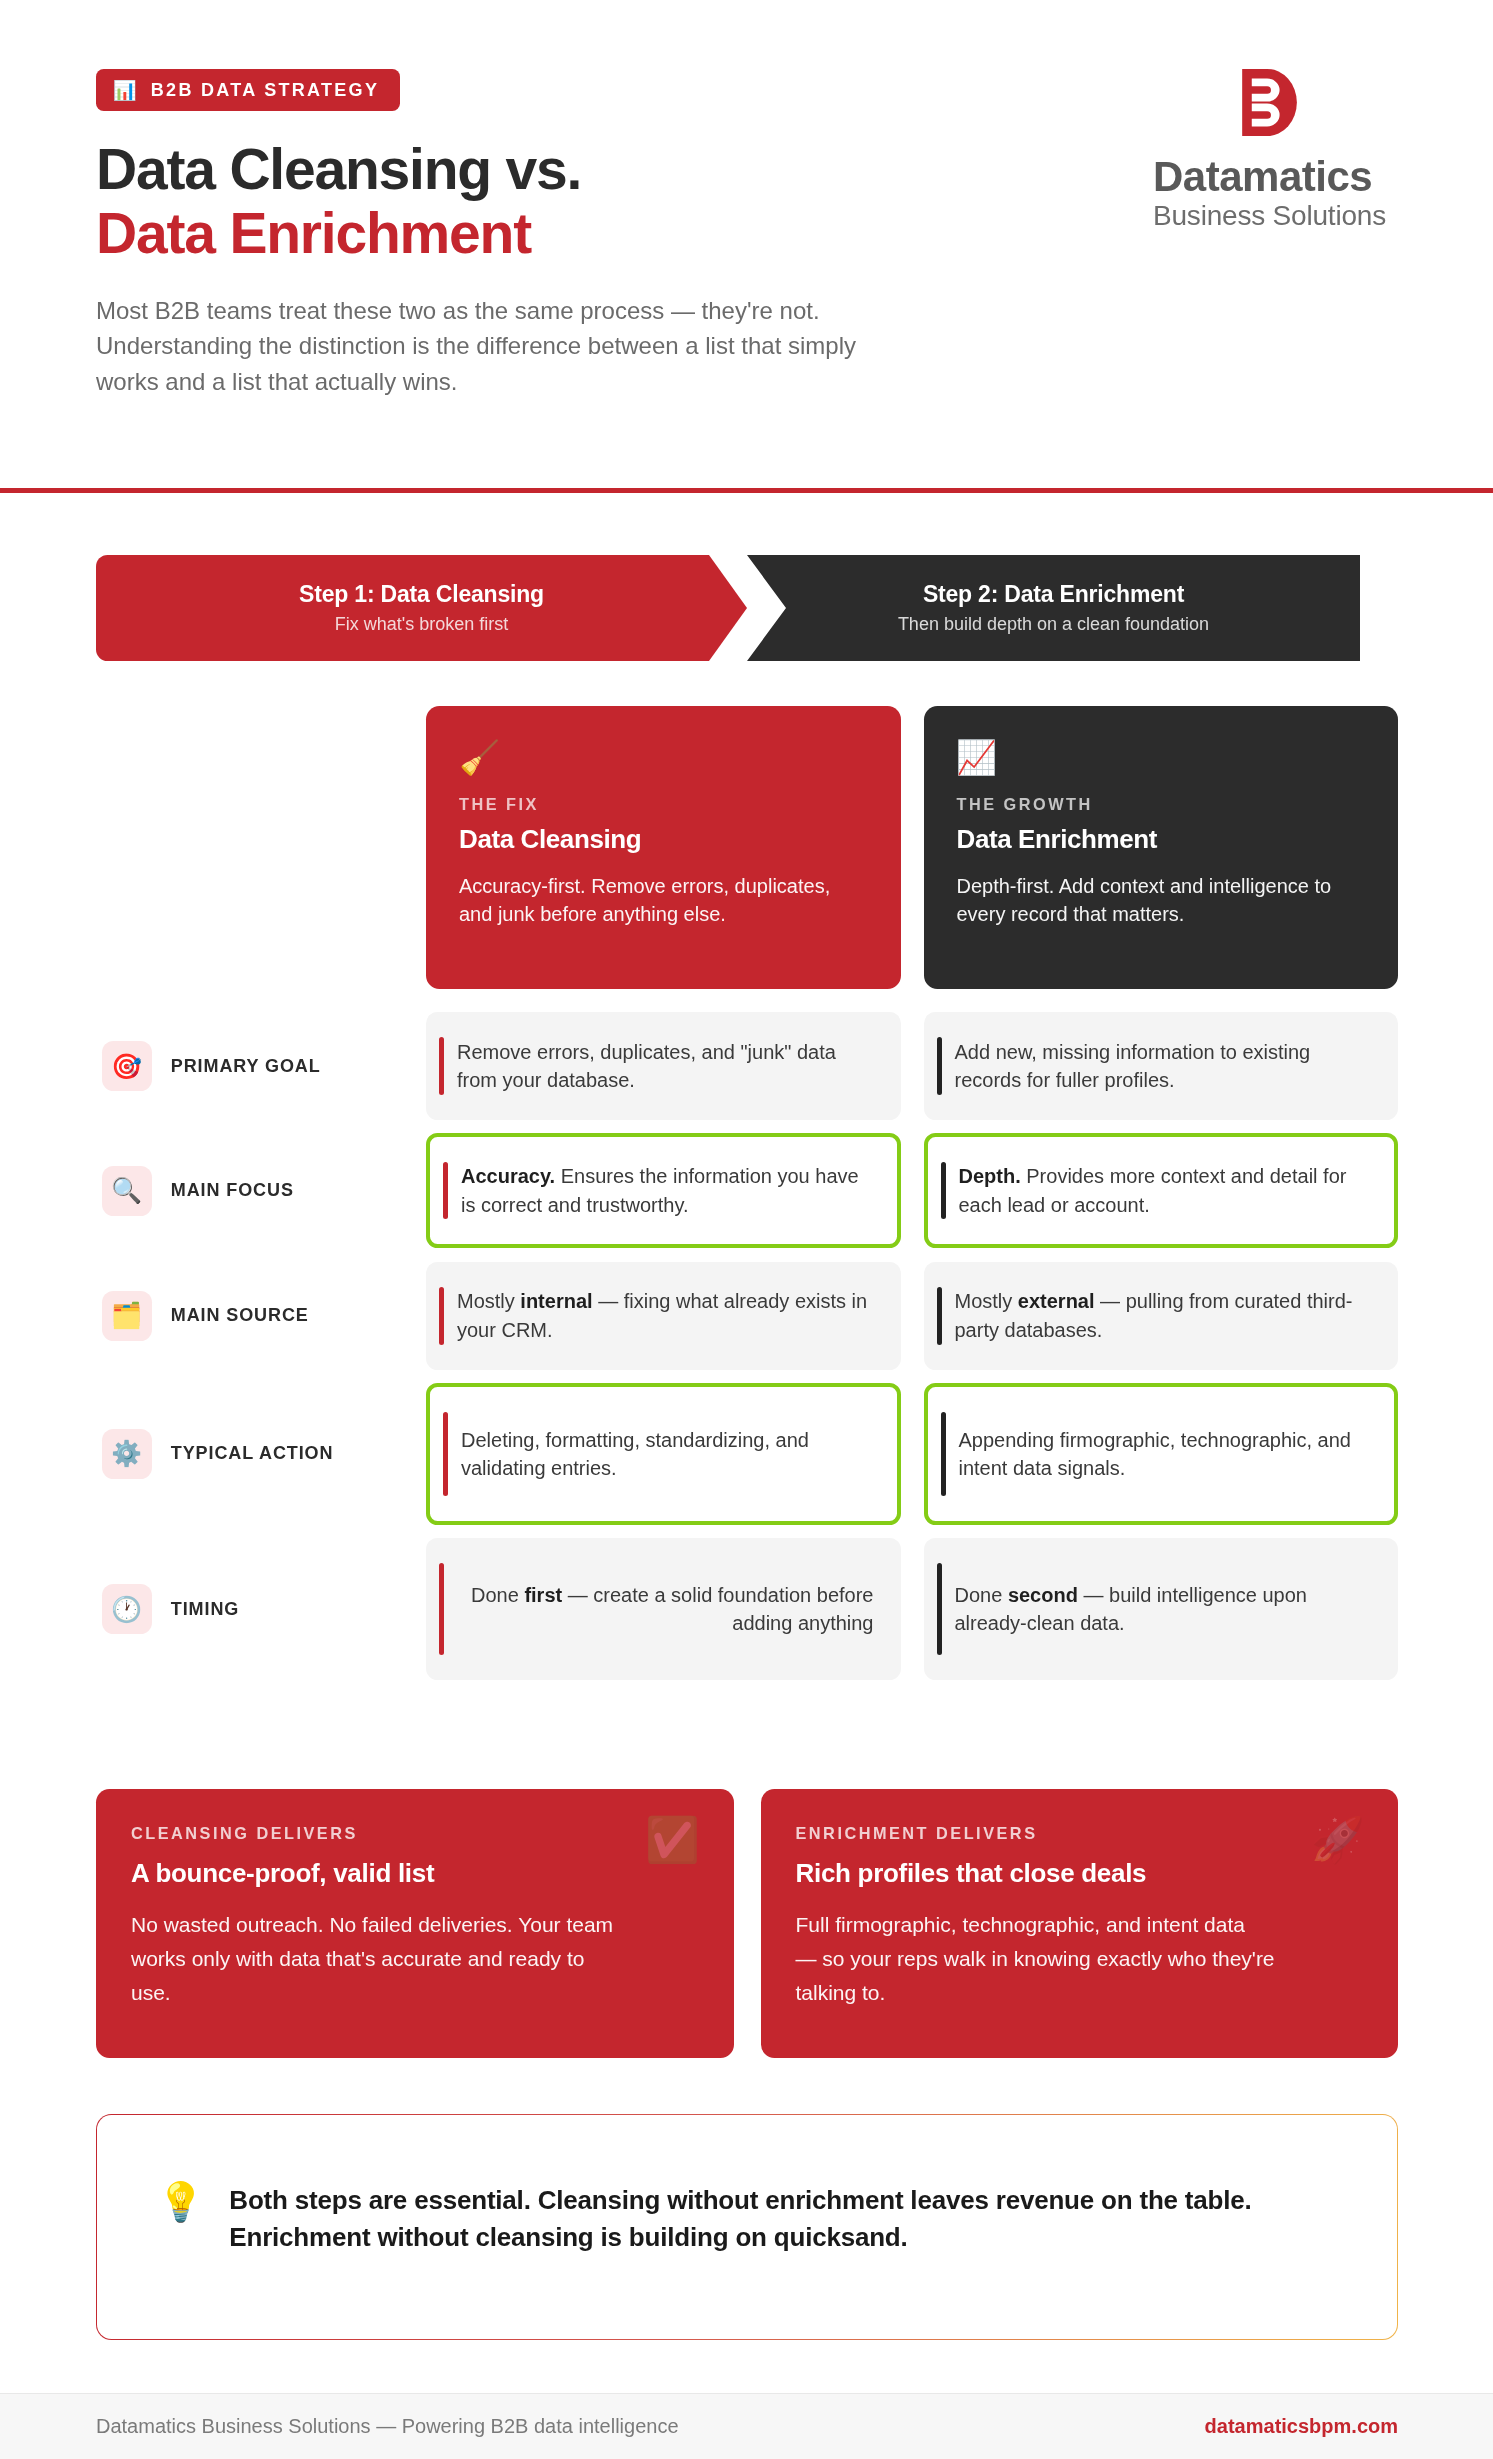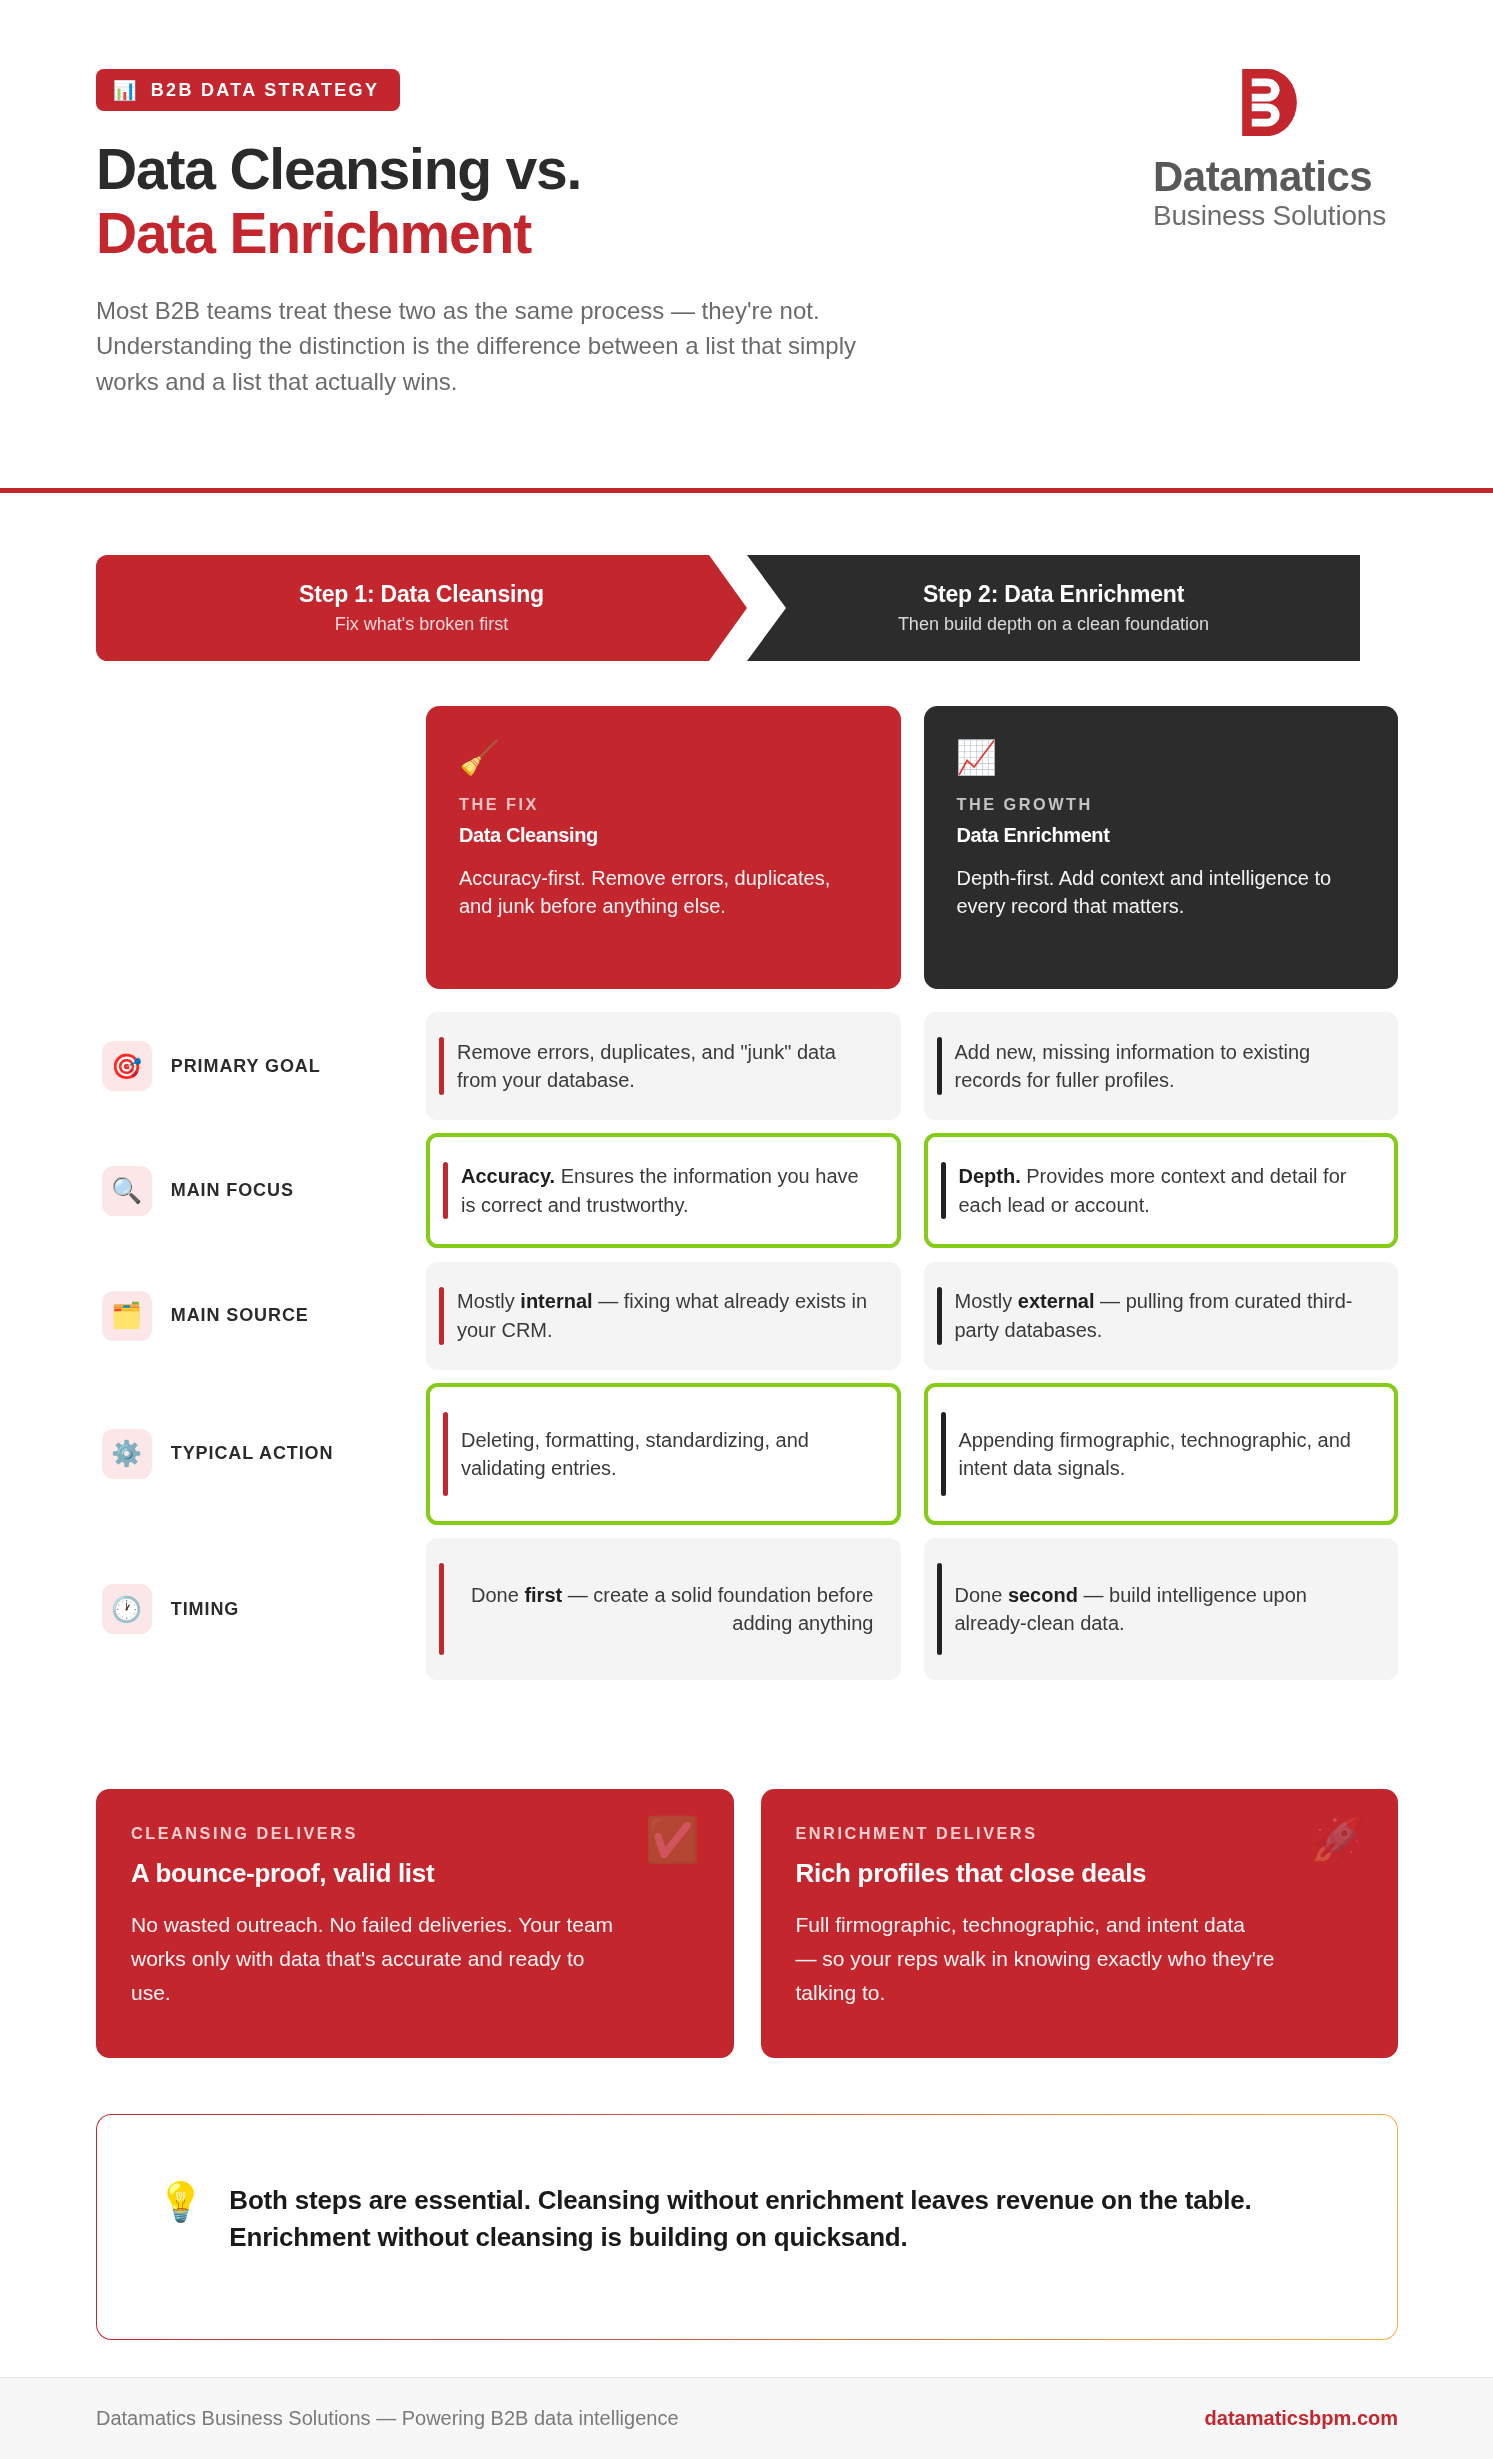--- a/index.html
+++ b/index.html
@@ -162,21 +162,21 @@
   .headcard-icon { font-size: 33px; line-height: 1; display: block; }
   .headcard-eyebrow {
     margin-top: 21px;
     font-size: 16.3px;
     font-weight: bold;
     letter-spacing: 2.5px;
     color: rgba(255,255,255,0.72);
   }
   .headcard-title {
     margin-top: 9.6px;
-    font-size: 20px;
+    font-size: 26px;
     font-weight: bold;
     letter-spacing: -0.4px;
   }
   .headcard-desc {
     margin-top: 17.3px;
     font-size: 20px;
     line-height: 1.42;
     color: rgba(255,255,255,0.95);
   }
 
@@ -311,21 +311,21 @@
     font-weight: bold;
     line-height: 1.42;
     color: #1a1a1a;
     letter-spacing: -0.2px;
   }
 
   
   .footer {
     position: absolute;
     left: 0; right: 0; bottom: 0;
-    height: 82px;
+    height: 66px;
     background: #f7f7f7;
     border-top: 1px solid #e8e8e8;
     display: flex;
     align-items: center;
     justify-content: space-between;
     padding: 0 96px;
   }
   .footer-left { font-size: 20px; color: #7a7a7a; }
   .footer-right { font-size: 20px; font-weight: bold; color: #C4262E; }
 </style>

